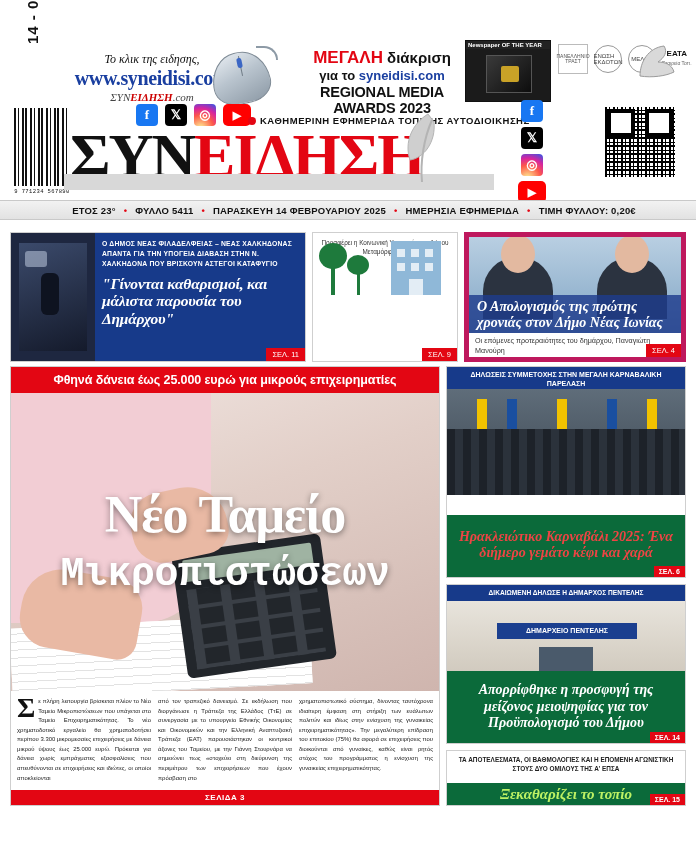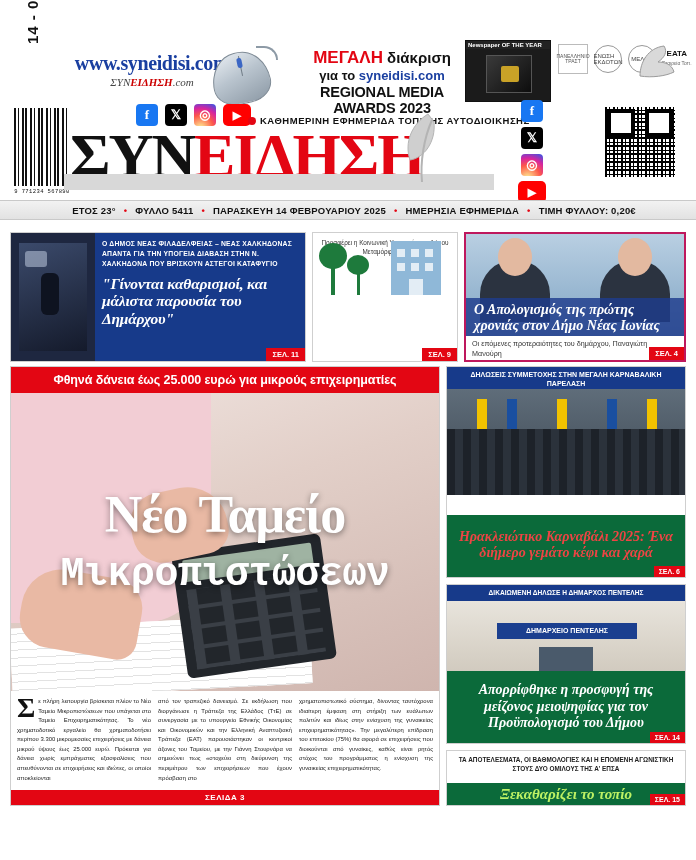--- a/index.html
+++ b/index.html
@@ -130,32 +130,32 @@
   .panel-a { position:relative; width: 296px; height:130px; border:1px solid #cfcfcf; display:flex; overflow:hidden;}
   .pa-photo { width: 84px; height:100%; background:#1e2740; position:relative; overflow:hidden;}
   .pa-photo .frame { position:absolute; left:8px; top:10px; right:8px; bottom:10px; background:linear-gradient(160deg,#3b4a6b,#141a2b); }
   .pa-photo .fig { position:absolute; left:30px; top:40px; width:18px; height:42px; background:#0e1320; border-radius:6px;}
   .pa-photo .lamp{ position:absolute; left:14px; top:18px; width:22px; height:16px; background:#c9d6ea; opacity:.5; border-radius:3px;}
   .pa-text { flex:1; background:#173a8a; color:#fff; padding:6px 7px; position:relative;}
   .pa-kicker { font-size:6.8px; font-weight:700; line-height:1.45; letter-spacing:.2px; }
   .pa-head { font-family:"Liberation Serif", serif; font-style:italic; font-weight:700; font-size:15.5px; line-height:1.14; margin-top:6px; letter-spacing:-.2px;}
   .sel-badge {
     position:absolute; right:0; bottom:0; background:#e30613; color:#fff;
-    font-size:7.5px; font-weight:700; padding:2px 6px;
+    font-size:7.5px; font-weight:400; padding:2px 6px;
   }
 
   .panel-b { position:relative; width: 146px; height:130px; border:1px solid #cfcfcf; background:#fff; overflow:hidden;}
   .pb-art { position:absolute; left:4px; top:6px; width:138px; height:62px; }
   .pb-art .bldg { position:absolute; left:74px; top:2px; width:50px; height:54px; background:#8fb8d8; }
   .pb-art .bldg i { position:absolute; background:#ffffff; opacity:.75; }
   .pb-art .tree { position:absolute; background:#1e7a3c; }
   .pb-t1 { font-family:"Liberation Serif", serif; font-size:13px; font-weight:700; color:#1b6b32; text-align:center; line-height:1.1; margin-top:62px;}
   .pb-t2 { font-size:6.4px; color:#333; text-align:center; line-height:1.35; margin-top:6px; padding:0 8px;}
 
-  .panel-c { position:relative; width: 222px; height:130px; border:2px solid #be185d; overflow:hidden; }
+  .panel-c { position:relative; width: 222px; height:130px; border:5px solid #be185d; overflow:hidden; }
   .pc-photo { position:absolute; inset:0; background: linear-gradient(180deg,#b9cfe2 0%, #8fb0cc 60%, #6b8ba8 100%); }
   .pc-photo .m1, .pc-photo .m2 { position:absolute; bottom:38px; width:70px; height:62px; border-radius:34px 34px 0 0; background:#2b3340;}
   .pc-photo .m1 { left:14px; }
   .pc-photo .m2 { right:14px; }
   .pc-photo .h1, .pc-photo .h2 { position:absolute; width:34px; height:38px; border-radius:50%; background:#e3b9a0; bottom:84px;}
   .pc-photo .h1 { left:32px;} .pc-photo .h2 { right:32px;}
   .pc-band { position:absolute; left:0; right:0; bottom:22px; background:rgba(30,60,140,.82); padding:4px 8px;}
   .pc-head { font-family:"Liberation Serif", serif; font-style:italic; font-weight:700; color:#fff; font-size:14px; line-height:1.15;}
   .pc-sub { position:absolute; left:0; right:0; bottom:0; height:24px; background:#fff; font-size:7.2px; color:#333; padding:3px 6px; line-height:1.35;}
 
@@ -225,20 +225,21 @@
 </head>
 <body>
 
 <div class="page">
 
   <div class="masthead">
 
     <div class="top-strip">
 
       <div class="site-block">
+        <div class="site-kicker">Το κλικ της ειδησης,</div>
         <div class="site-url">www.syneidisi.com</div>
         <div class="site-sub">
           <span>ΣΥΝ</span><b>ΕΙΔΗΣΗ</b><span>.com</span>
         </div>
       </div>
 
       <div class="mouse-img">
         <div class="mouse-cord"></div>
         <div class="mouse-body"></div>
         <div class="mouse-split"></div>

